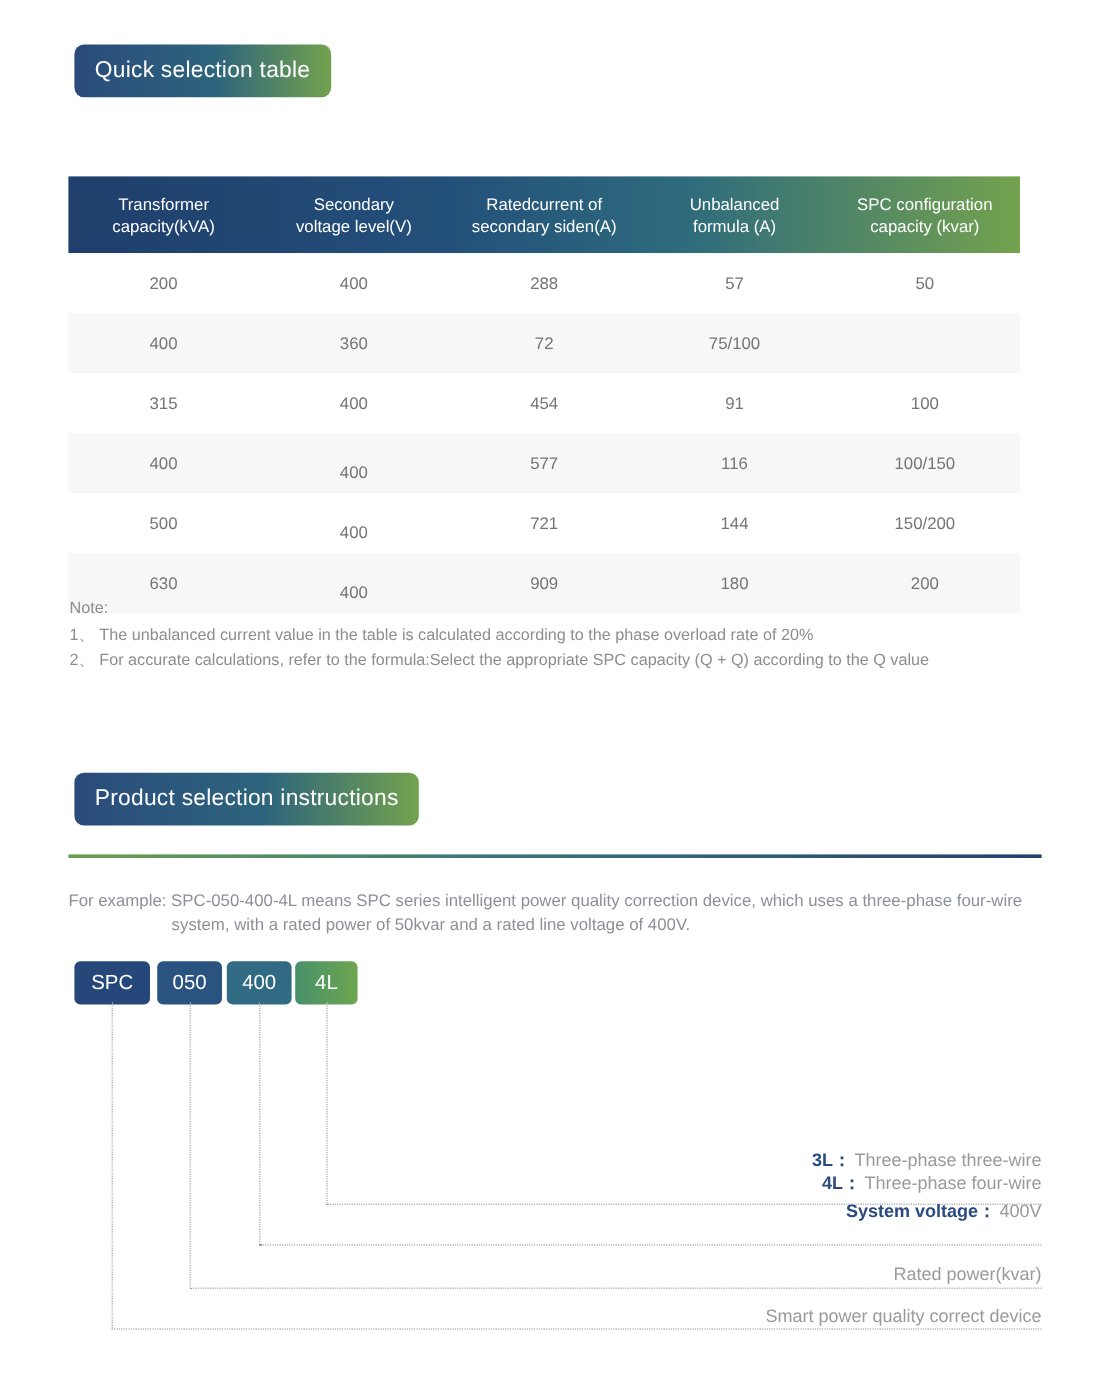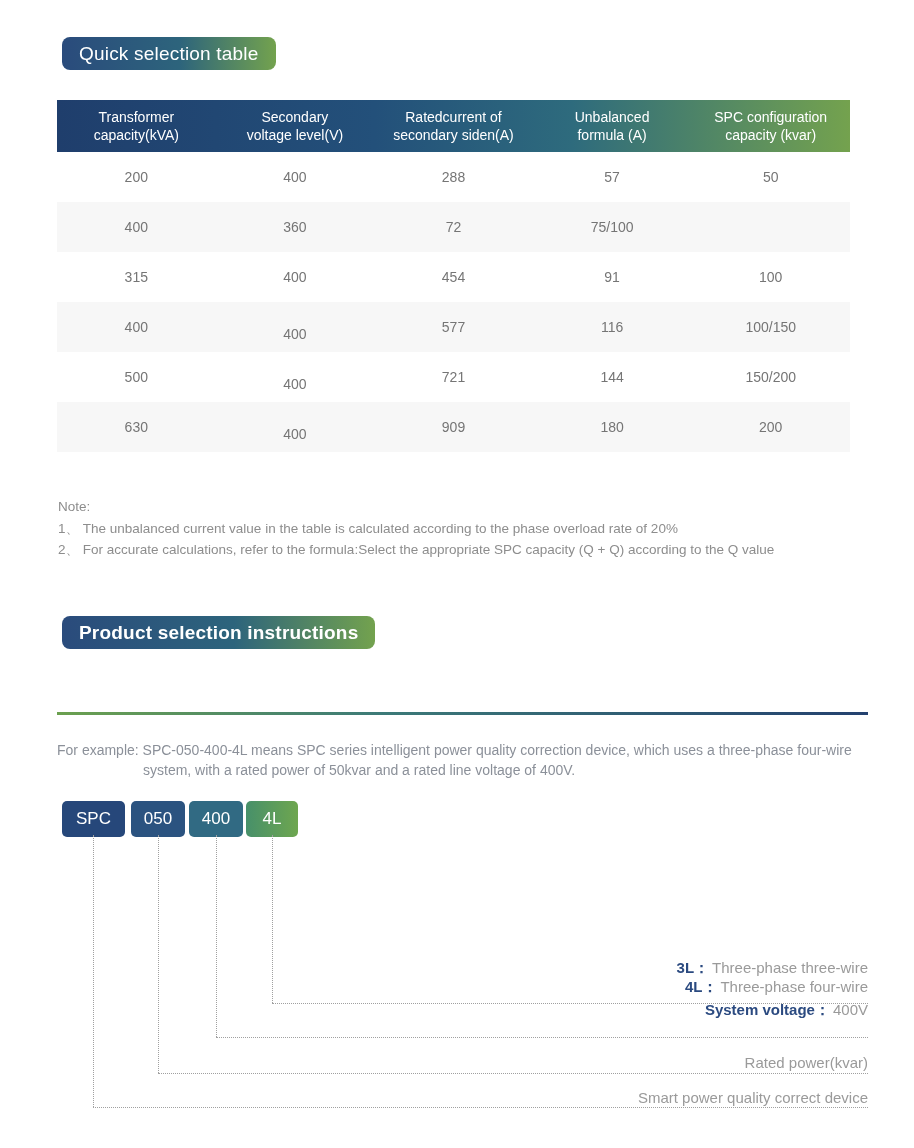--- a/index.html
+++ b/index.html
@@ -2,33 +2,34 @@
 <html><head>
 <meta charset="utf-8">
 <style>
   html,body{margin:0;padding:0;background:#fff;}
   .page{
     position:relative;width:914px;height:1148px;background:#ffffff;overflow:hidden;
     font-family:"Liberation Sans","DejaVu Sans",sans-serif;
   }
   
   .section-badge{
-    position:absolute;left:62px;height:33px;display:inline-flex;align-items:center;
+    position:absolute;left:62px;height:44px;display:inline-flex;align-items:center;
     padding:0 17px;border-radius:8px;color:#fff;font-size:19px;letter-spacing:.2px;
     background:linear-gradient(90deg,#2a4b7c 0%,#2d647c 55%,#73a24e 100%);
     white-space:nowrap;
   }
   .badge-1{top:37px;}
-  .badge-2{top:616px;font-weight:bold;}
+  .badge-2{top:644px;}
   
   .qs-table{position:absolute;left:57px;top:100px;width:793px;}
   .qs-head{
-    display:grid;grid-template-columns:repeat(5,1fr);height:52px;
+    display:grid;grid-template-columns:repeat(5,1fr);height:64px;
     background:linear-gradient(90deg,#1f3e6c 0%,#23507a 40%,#2e6b7d 65%,#74a24e 100%);
     color:#fff;
+    margin-top:47px;
   }
   .th{display:flex;flex-direction:column;align-items:center;justify-content:center;
       font-size:14px;line-height:18px;text-align:center;}
   .qs-row{display:grid;grid-template-columns:repeat(5,1fr);height:50px;background:#fff;}
   .qs-row.alt{background:#f7f7f7;}
   .td{display:flex;align-items:center;justify-content:center;font-size:14px;color:#757575;}
   .td.drop{position:relative;top:7px;}
   
   .note{position:absolute;left:58px;top:496px;width:812px;color:#8d8d8d;
         font-size:13.5px;line-height:21.5px;}

